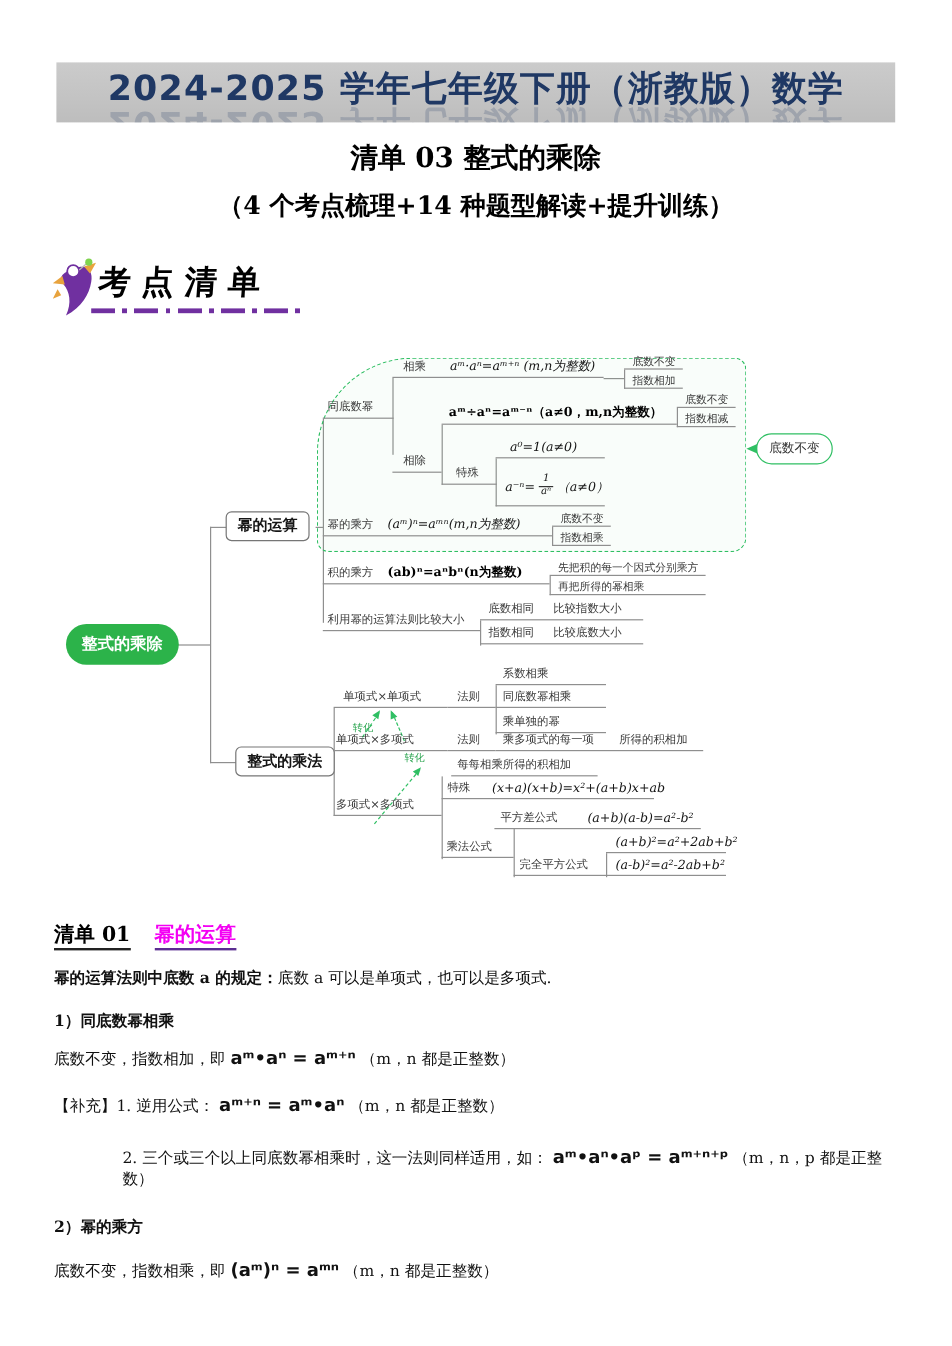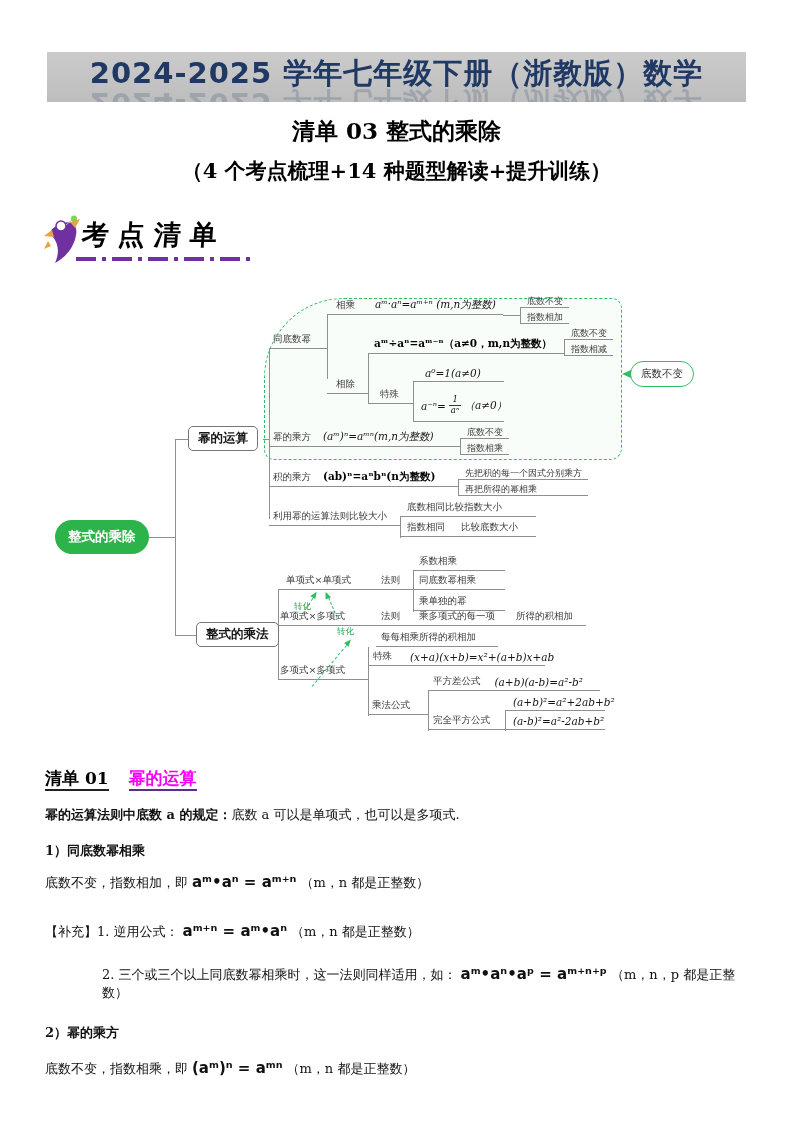--- a/index.html
+++ b/index.html
@@ -93,21 +93,21 @@
 
   
   .content { padding:0 45px; font-size:13px; color:#111; }
   .sec-head { margin-top:12px; font-size:17px; font-weight:bold; }
   .sec-num { border-bottom:2px solid #222; padding-bottom:1px; margin-right:20px; color:#000; }
   .sec-name { color:#F400F4; border-bottom:2px solid #5B2E91; padding-bottom:1px; }
   .mf { font-family:"DejaVu Sans","Liberation Sans",sans-serif; font-weight:bold; font-size:15px; margin:0 4px; }
   .p-intro { margin-top:16px; }
   .p-item-title { margin-top:18px; font-weight:bold; }
   .p-line { margin-top:13px; }
-  .p-supp { margin-top:30px; }
+  .p-supp { margin-top:20px; }
   .p-supp2 { margin-top:24px; padding-left:57px; }
   .p-item2 { margin-top:22px; font-weight:bold; }
   .p-last { margin-top:17px; }
   b.inline { font-weight:bold; }
 </style>
 </head>
 <body>
 
 <header class="banner">
   <h1 data-reflect="2024-2025 学年七年级下册（浙教版）数学">2024-2025 学年七年级下册（浙教版）数学</h1>
@@ -203,21 +203,21 @@
   <div class="mm-u" style="left:269px;top:194px;width:189px;height:16px;gap:12px;padding-left:4px">
     <span>积的乘方</span>
     <span class="fb">(ab)ⁿ=aⁿbⁿ(n为整数)</span>
   </div>
   <div class="pair" style="left:458px;top:187px">
     <span class="cell">先把积的每一个因式分别乘方</span>
     <span class="cell">再把所得的幂相乘</span>
   </div>
 
   <div class="mm-u" style="left:269px;top:233px;width:131px;height:16px;padding-left:4px">利用幂的运算法则比较大小</div>
-  <div class="mm-u" style="left:400px;top:224px;width:136px;height:16px;gap:0;padding-left:7px">
+  <div class="mm-u" style="left:400px;top:224px;width:136px;height:16px;gap:16px;padding-left:7px">
     <span>底数相同</span>
     <span>比较指数大小</span>
   </div>
   <div class="mm-u" style="left:400px;top:244px;width:136px;height:16px;gap:16px;padding-left:7px">
     <span>指数相同</span>
     <span>比较底数大小</span>
   </div>
 
   <div class="mm-bubble">底数不变</div>
 
@@ -243,21 +243,21 @@
   <div class="mm-u" style="left:376px;top:354px;width:122px;height:16px;padding-left:5px">
     <span>每每相乘</span>
     <span>所得的积相加</span>
   </div>
   <div class="mm-u" style="left:368px;top:373px;width:177px;height:16px;gap:18px;padding-left:5px">
     <span>特殊</span>
     <span class="fi">(x+a)(x+b)=x²+(a+b)x+ab</span>
   </div>
 
   <div class="mm-u" style="left:368px;top:422px;width:60px;height:16px;padding-left:4px">乘法公式</div>
-  <div class="mm-u" style="left:428px;top:398px;width:172px;height:16px;gap:14px;padding-left:5px">
+  <div class="mm-u" style="left:412px;top:398px;width:172px;height:16px;gap:25px;padding-left:5px">
     <span>平方差公式</span>
     <span class="fi">(a+b)(a-b)=a²-b²</span>
   </div>
   <div class="mm-u" style="left:428px;top:437px;width:77px;height:16px;padding-left:5px">完全平方公式</div>
   <div class="mm-u" style="left:505px;top:418px;width:100px;height:16px;padding-left:8px">
     <span class="fi">(a+b)²=a²+2ab+b²</span>
   </div>
   <div class="mm-u" style="left:505px;top:437px;width:100px;height:16px;padding-left:8px">
     <span class="fi">(a-b)²=a²-2ab+b²</span>
   </div>

